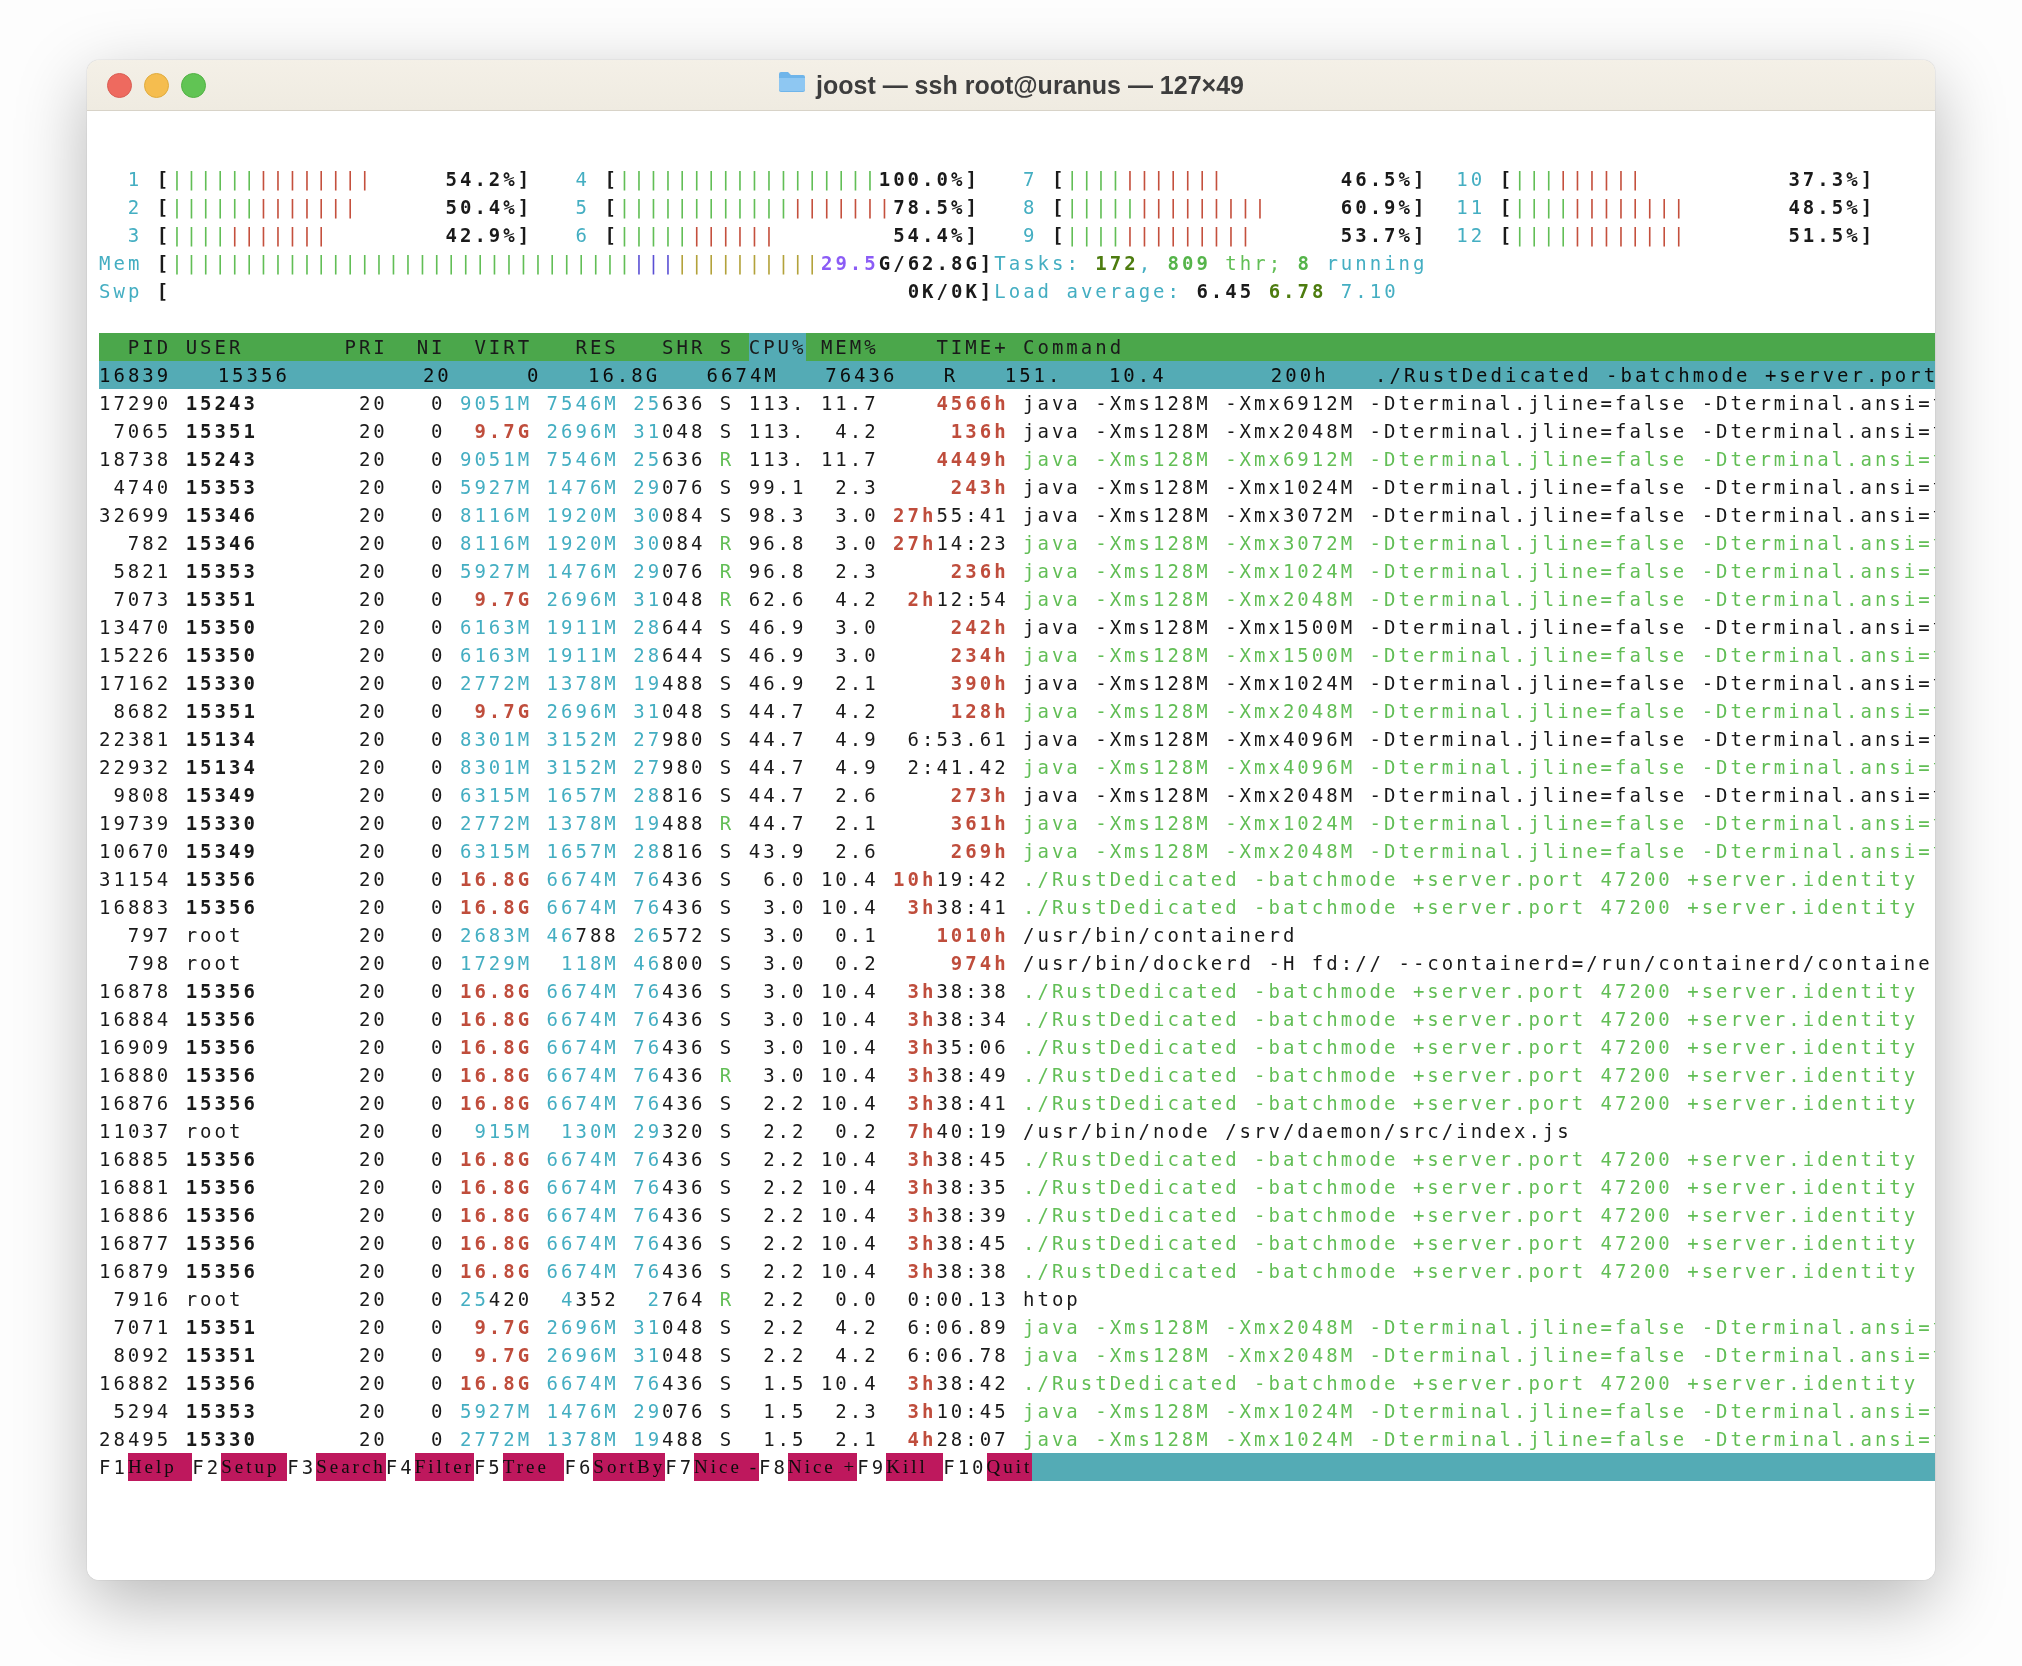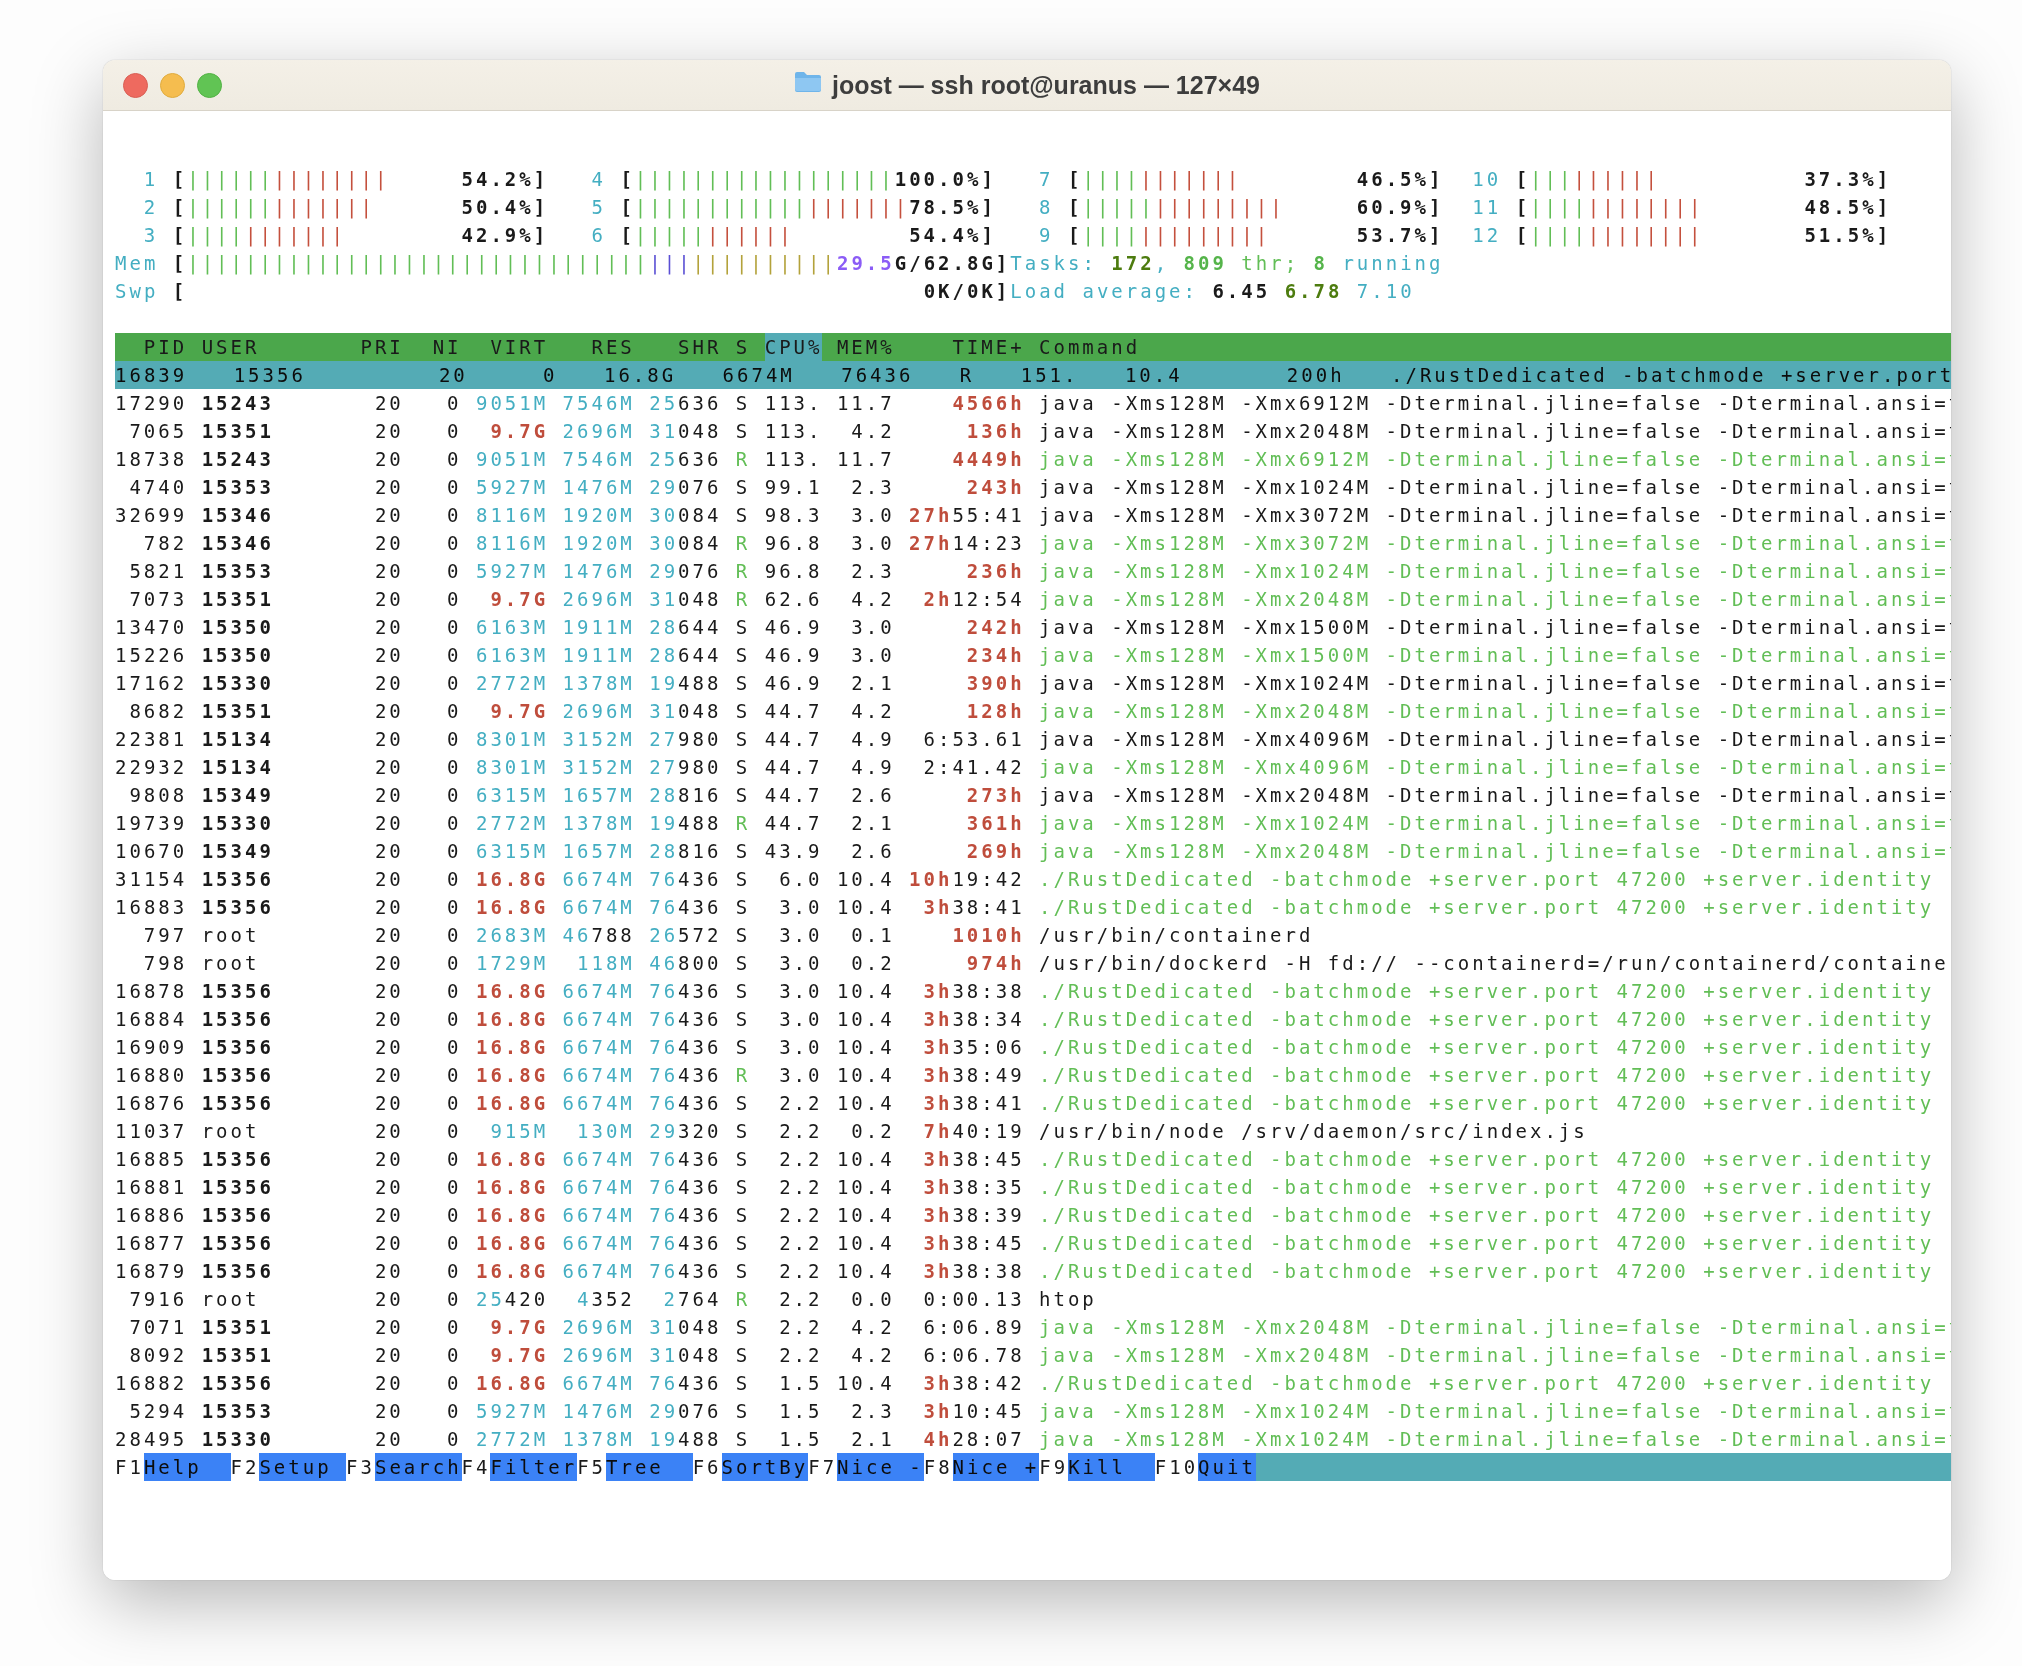--- a/index.html
+++ b/index.html
@@ -1,18 +1,18 @@
 <!DOCTYPE html>
 <html><head>
 <meta charset="utf-8">
 <style>
   html,body{margin:0;padding:0;background:#fdfdfd;}
   .stage{position:relative;width:2022px;height:1666px;background:#fdfdfd;overflow:hidden;
          font-family:"Liberation Sans",sans-serif;}
-  .window{position:absolute;left:103px;top:60px;width:1848px;height:1520px;background:#ffffff;
+  .window{position:absolute;left:87px;top:60px;width:1848px;height:1520px;background:#ffffff;
           border-radius:12px;box-shadow:0 22px 70px rgba(0,0,0,.28),0 0 1px rgba(0,0,0,.35);overflow:hidden;}
   .titlebar{position:relative;height:50px;background:linear-gradient(#f4f0e7,#efebe1);
             border-bottom:1px solid #d8d3c8;display:flex;align-items:center;justify-content:center;}
   .lights{position:absolute;left:20px;top:0;height:50px;display:flex;align-items:center;gap:12px;}
   .light{width:23px;height:23px;border-radius:50%;}
   .light.red{background:#ee6a5f;border:1px solid #d95f54;}
   .light.yellow{background:#f5bd4f;border:1px solid #e0ac3e;}
   .light.green{background:#61c454;border:1px solid #52b244;}
   .title{display:flex;align-items:center;gap:10px;font-size:25px;font-weight:bold;color:#3d3d3d;}
   .fico{display:inline-block;}
@@ -51,21 +51,21 @@
   .w0{width:calc(var(--cw)*5);} .w1{width:calc(var(--cw)*10);} .w2{width:calc(var(--cw)*3);}
   .w3{width:calc(var(--cw)*3);} .w4{width:calc(var(--cw)*5);} .w5{width:calc(var(--cw)*5);}
   .w6{width:calc(var(--cw)*5);} .w7{width:calc(var(--cw)*1);} .w8{width:calc(var(--cw)*4);}
   .w9{width:calc(var(--cw)*4);} .w10{width:calc(var(--cw)*8);}
   .w11{flex:1 1 auto;min-width:0;width:auto;}
   .hl{background:#54abb5;}
   
   .fbar{height:28px;display:flex;white-space:pre;overflow:hidden;}
   .fitem{display:flex;flex:none;}
   .fkey{background:#ffffff;color:#1a1a1a;}
-  .fname{background:#3b82f6;color:#0c0c0c;}
+  .fname{background:#be185d;color:#0c0c0c;font-family:Liberation Serif, serif;}
   .fkfill{flex:1 1 auto;background:#54abb5;}
 </style>
 </head>
 <body>
 
 <div class="stage">
   <div class="window">
     <div class="titlebar">
       <div class="lights">
         <span class="light red"></span>

